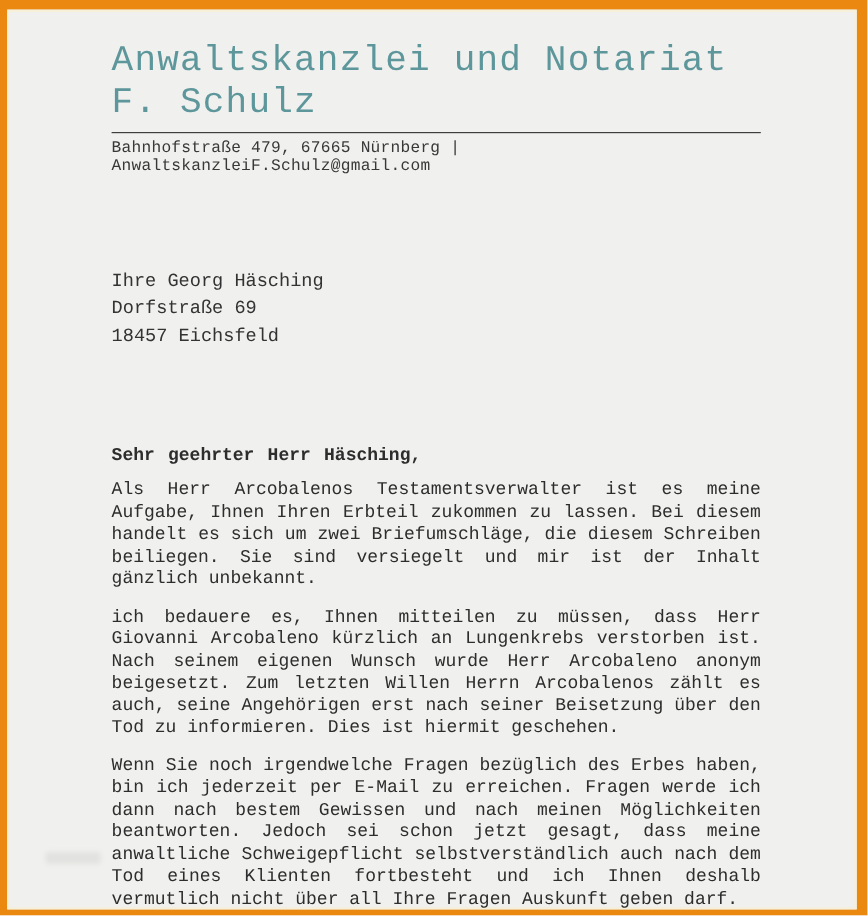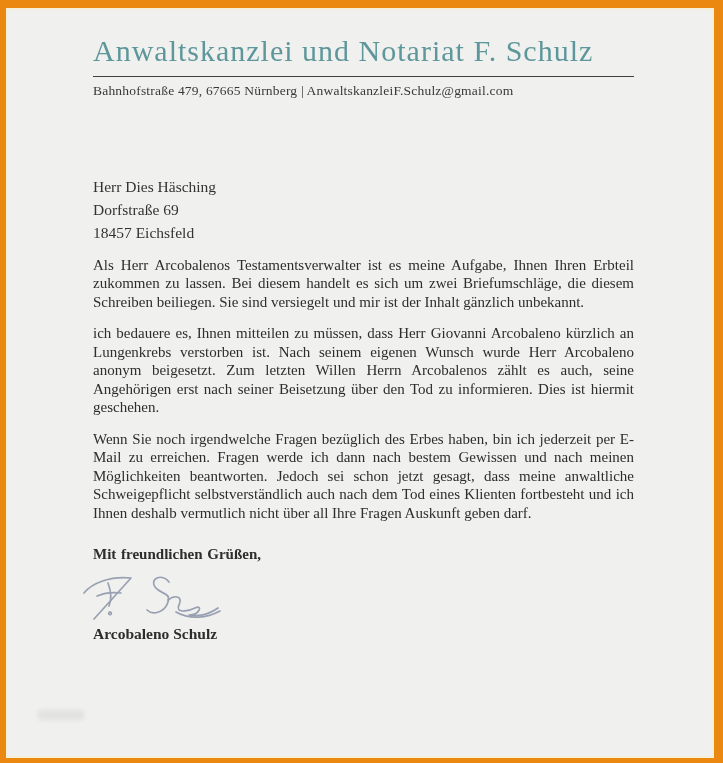--- a/index.html
+++ b/index.html
@@ -20,20 +20,21 @@
     border-width: 8px 9px 5px 6px;
     overflow: hidden;
   }
   .page-inner {
     position: relative;
     width: 100%;
     height: 100%;
     border: 2px solid #F6EFD9;
     padding: 24px 78px 12px 85px;
     color: #2D2D2D;
+    font-family: Liberation Mono, monospace;
   }
   
   .firm-title {
     font-size: 30px;
     font-weight: 400;
     letter-spacing: 1px;
     color: #5E979B;
     line-height: 1.15;
   }
   .title-rule {
@@ -105,25 +106,26 @@
 <div class="page">
   <div class="page-inner">
 
     <header>
       <h1 class="firm-title">Anwaltskanzlei und Notariat F. Schulz</h1>
       <hr class="title-rule">
       <div class="contact-line">Bahnhofstraße 479, 67665 Nürnberg | AnwaltskanzleiF.Schulz@gmail.com</div>
     </header>
 
     <div class="recipient">
-      <div>Herr Dies Häsching</div>
+      <div>Ihre Georg Häsching</div>
       <div>Dorfstraße 69</div>
       <div>18457 Eichsfeld</div>
     </div>
 
+    <div class="salutation">Sehr geehrter Herr Häsching,</div>
 
     <p class="para">Als Herr Arcobalenos Testamentsverwalter ist es meine Aufgabe, Ihnen Ihren Erbteil zukommen zu lassen. Bei diesem handelt es sich um zwei Briefumschläge, die diesem Schreiben beiliegen. Sie sind versiegelt und mir ist der Inhalt gänzlich unbekannt.</p>
     <p class="para">ich bedauere es, Ihnen mitteilen zu müssen, dass Herr Giovanni Arcobaleno kürzlich an Lungenkrebs verstorben ist. Nach seinem eigenen Wunsch wurde Herr Arcobaleno anonym beigesetzt. Zum letzten Willen Herrn Arcobalenos zählt es auch, seine Angehörigen erst nach seiner Beisetzung über den Tod zu informieren. Dies ist hiermit geschehen.</p>
     <p class="para">Wenn Sie noch irgendwelche Fragen bezüglich des Erbes haben, bin ich jederzeit per E-Mail zu erreichen. Fragen werde ich dann nach bestem Gewissen und nach meinen Möglichkeiten beantworten. Jedoch sei schon jetzt gesagt, dass meine anwaltliche Schweigepflicht selbstverständlich auch nach dem Tod eines Klienten fortbesteht und ich Ihnen deshalb vermutlich nicht über all Ihre Fragen Auskunft geben darf.</p>
 
     <div class="closing">Mit freundlichen Grüßen,</div>
 
     <div class="signature-wrap">
       <svg width="150" height="54" viewBox="0 0 150 54" xmlns="http://www.w3.org/2000/svg" fill="none" stroke="#98A0B2" stroke-width="1.7" stroke-linecap="round" stroke-linejoin="round">
 

